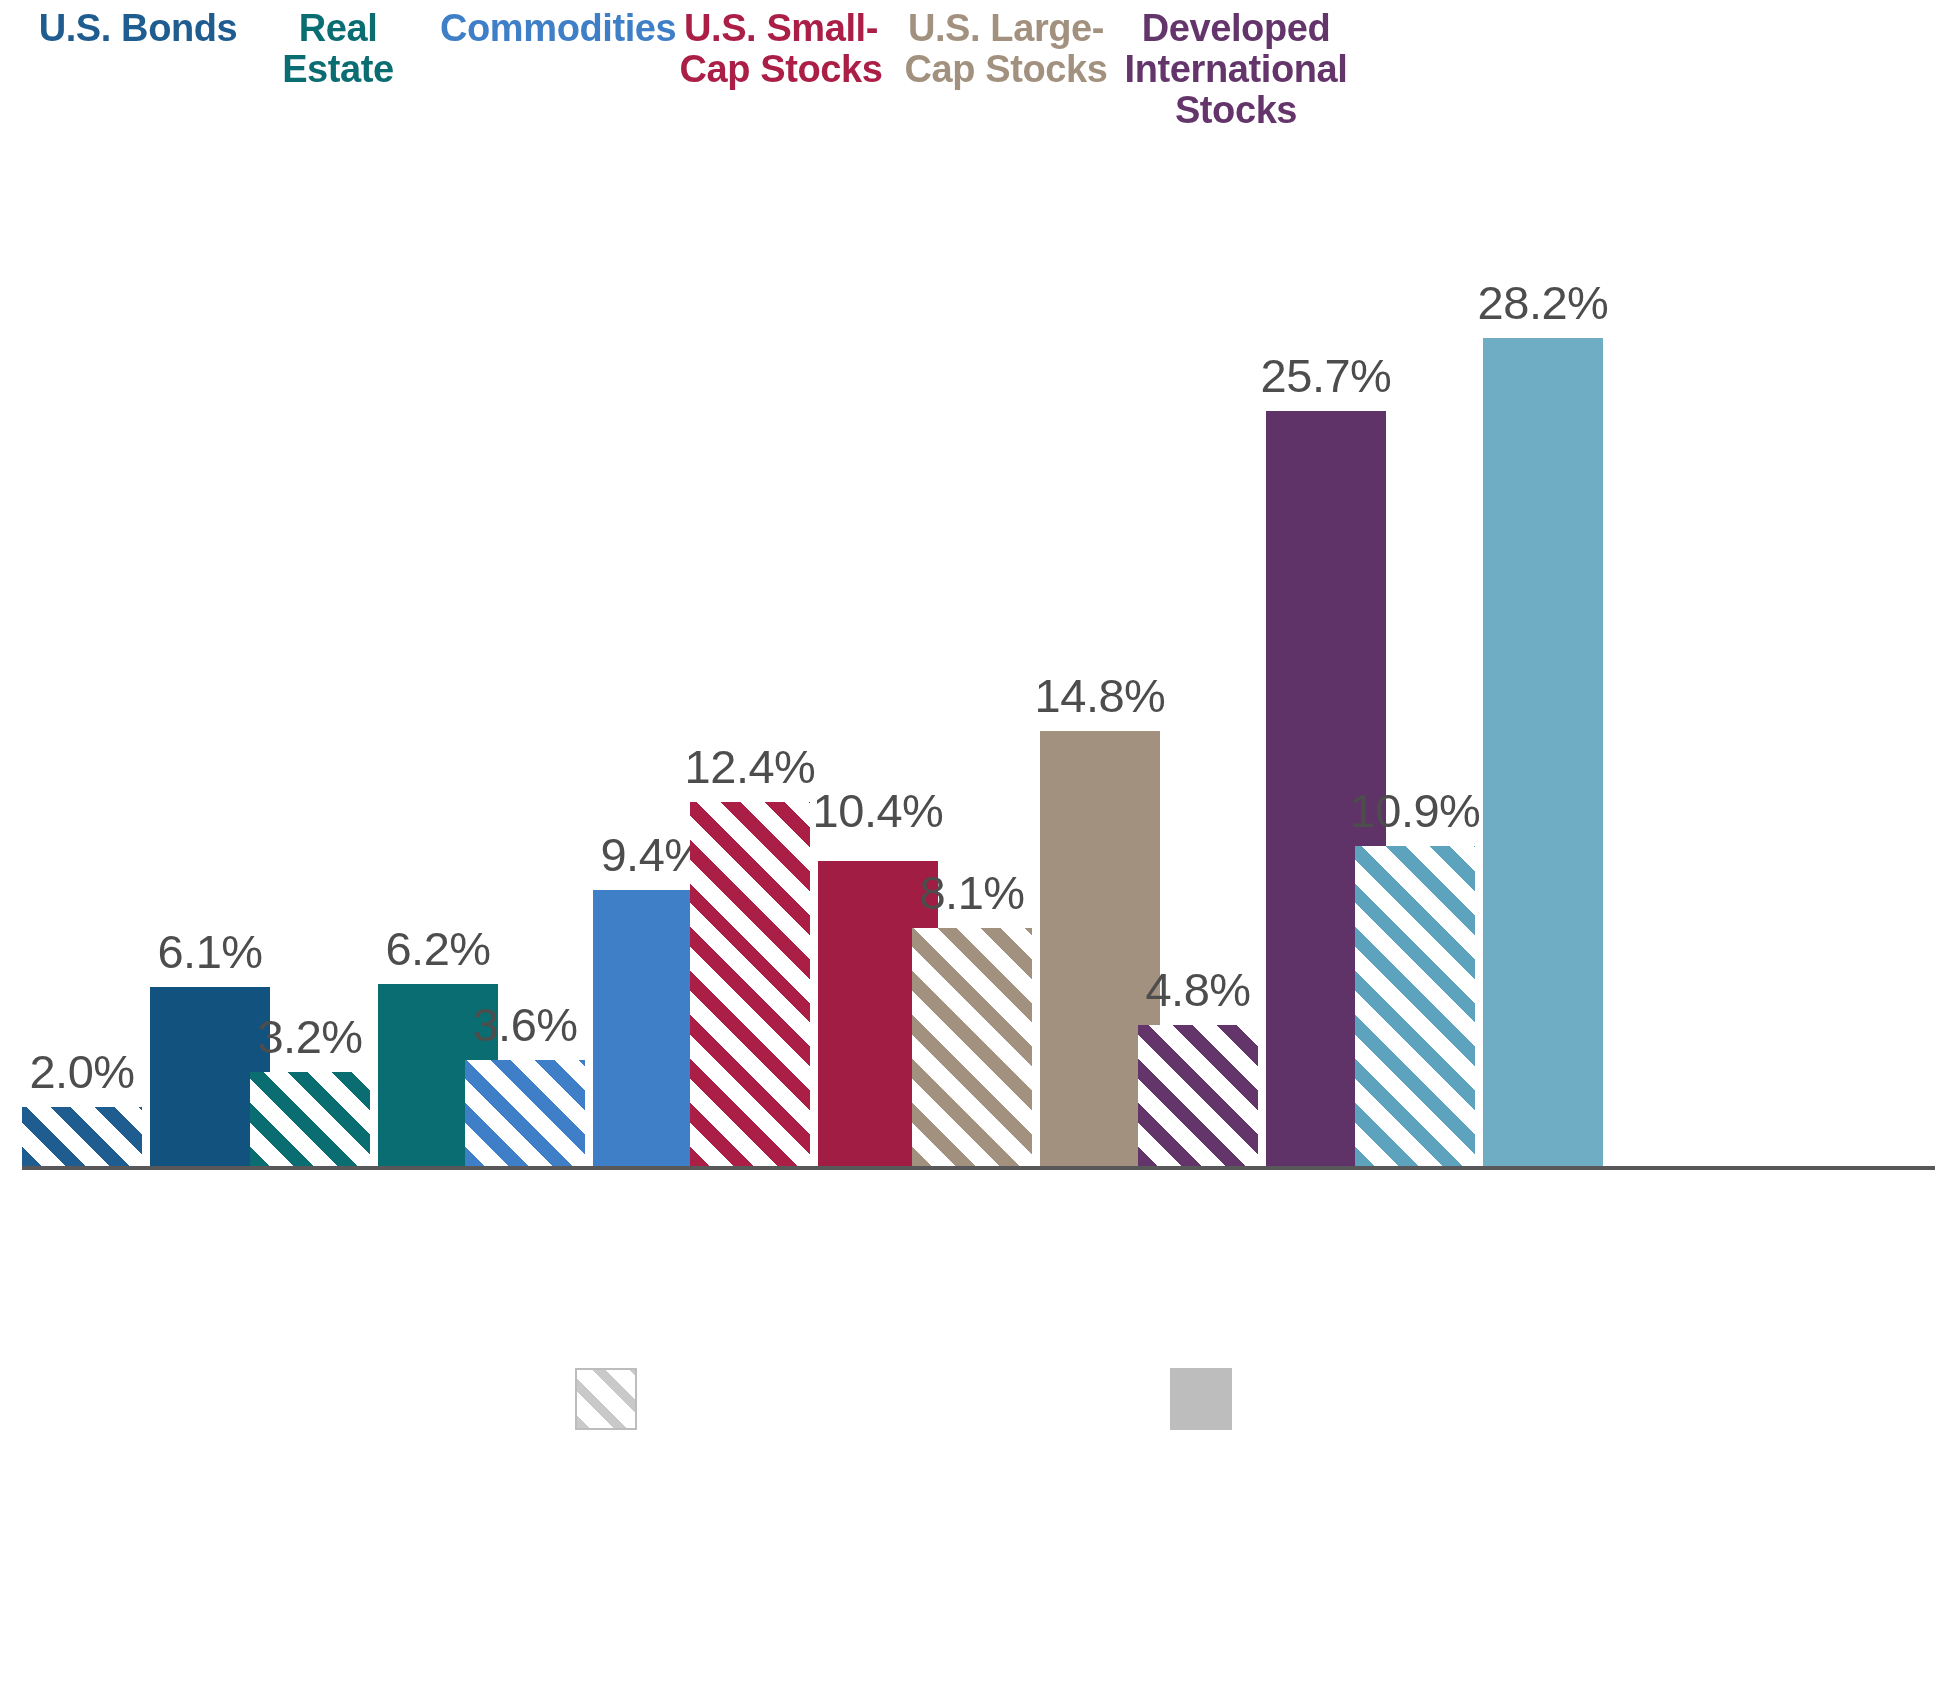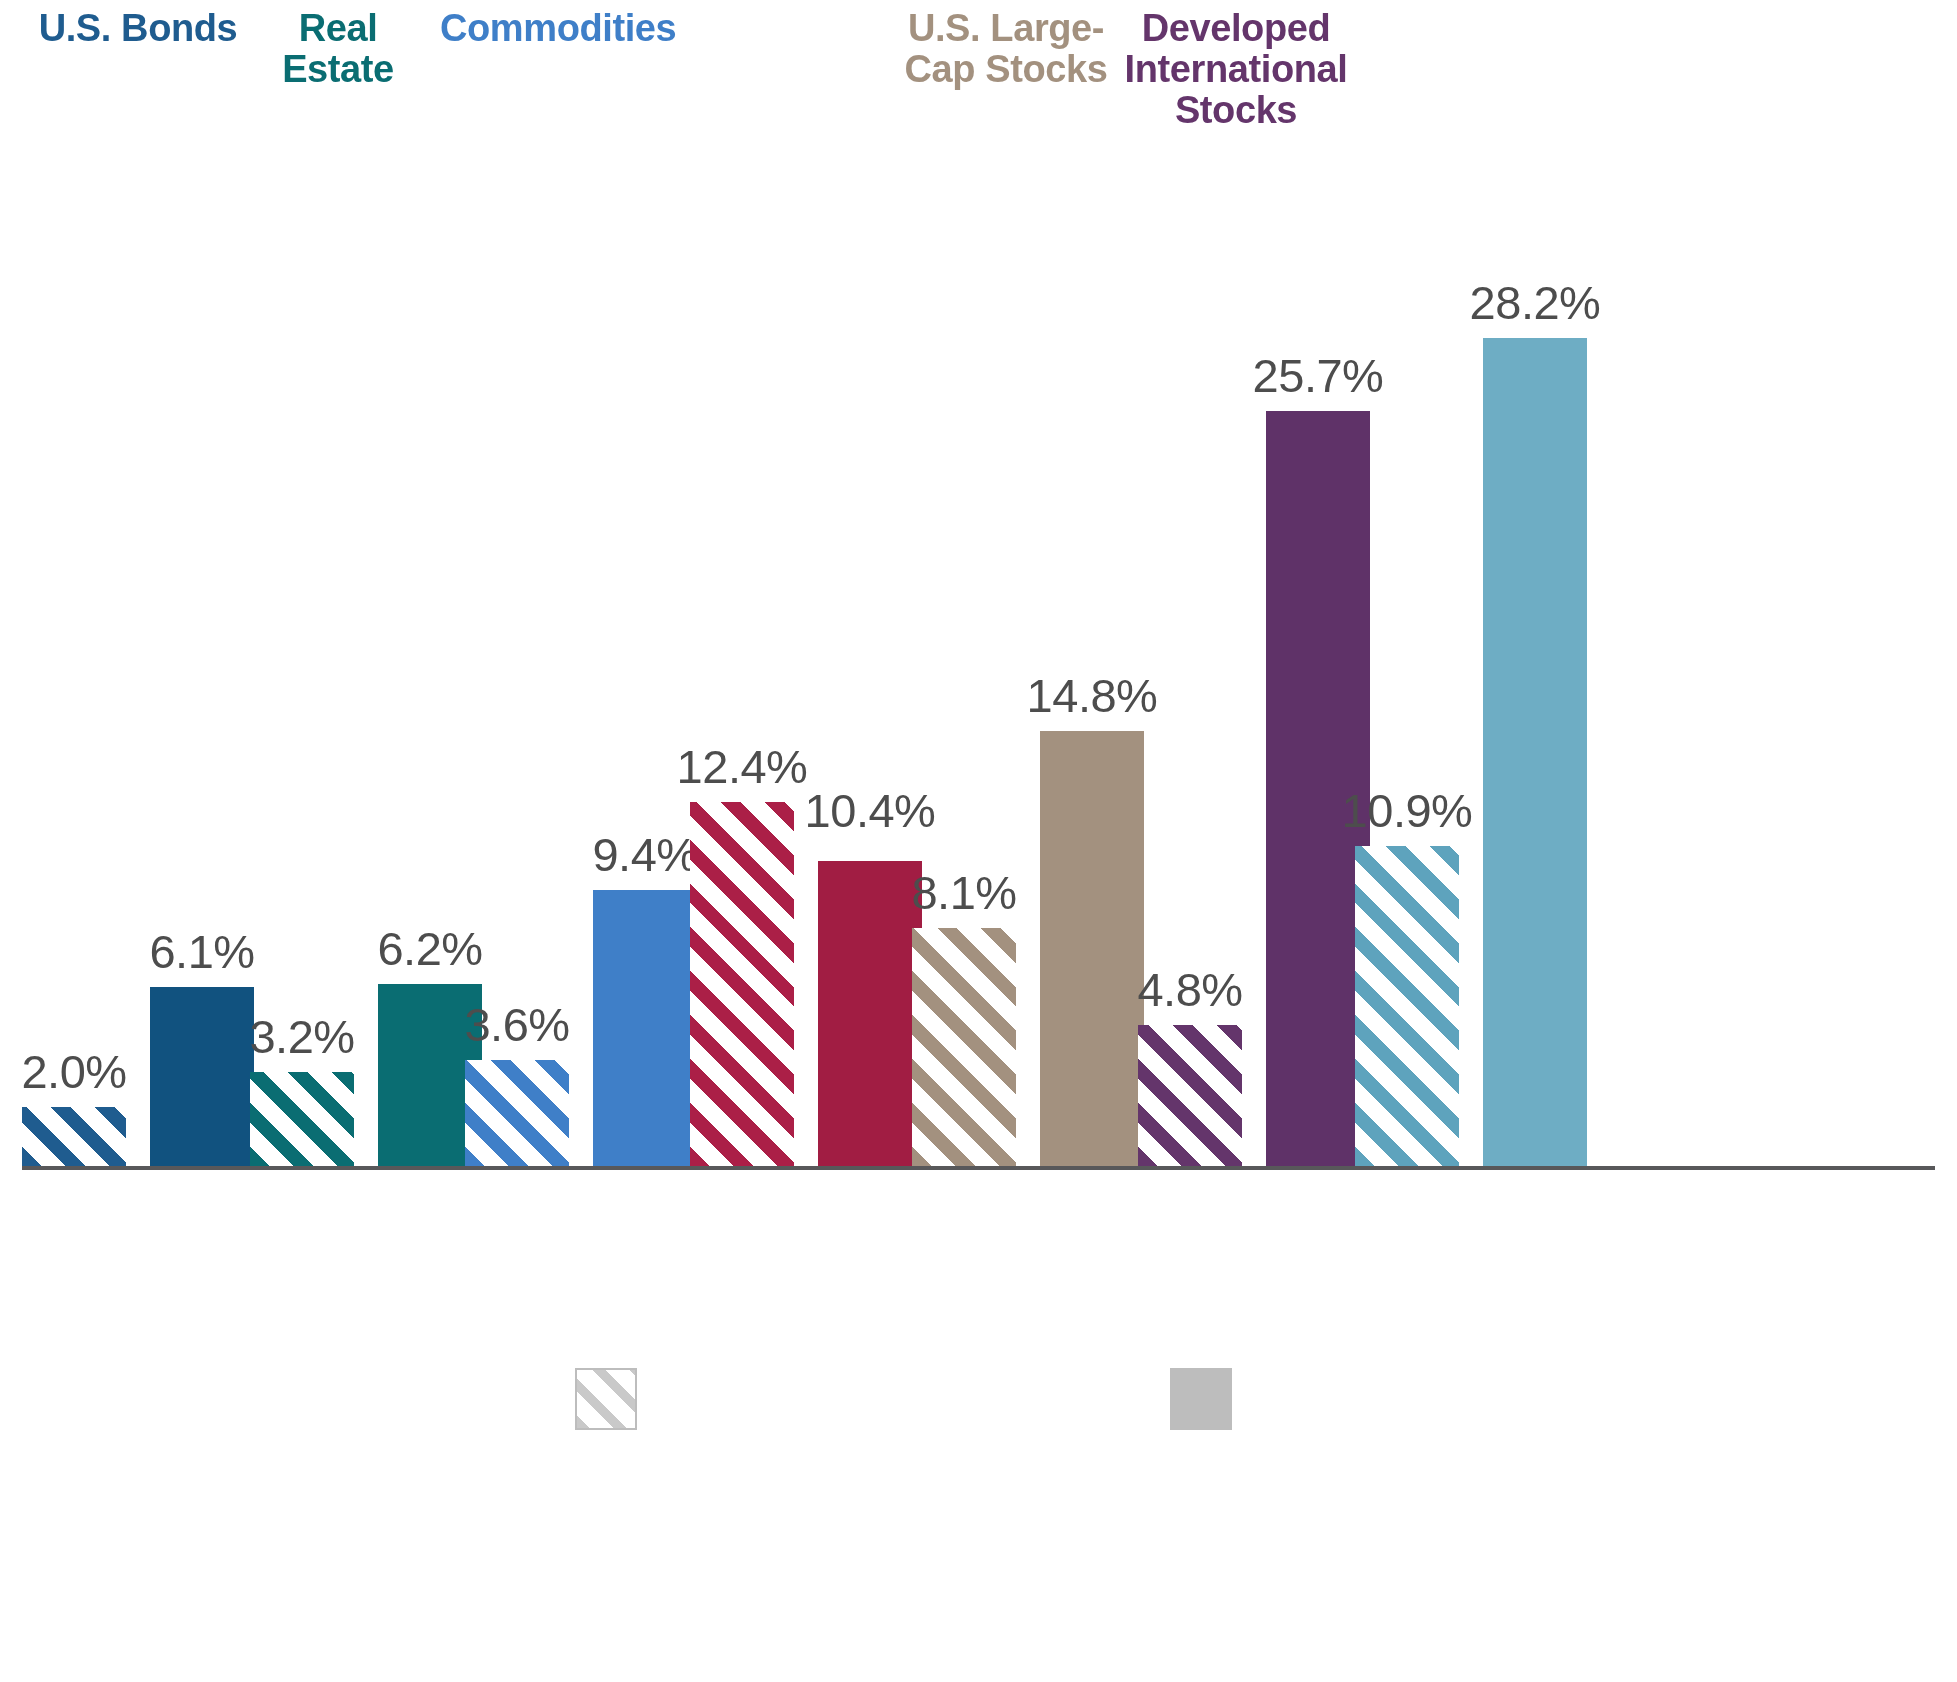--- a/index.html
+++ b/index.html
@@ -22,21 +22,21 @@
 
   
   .plot { position:absolute; left:0; top:150px; width:1957px; height:1020px; }
   .baseline {
     position:absolute; left:22px; bottom:0; width:1913px; height:4px;
     background:#58585a;
   }
   .group { position:absolute; bottom:4px; height:1016px; }
   .bar {
     position:absolute; bottom:0;
-    width:104px;
+    width:120px;
   }
   .bar.hatch-left  { left:0px; }
   .bar.solid-right { left:128px; }
   .bar .fill { position:absolute; left:0; bottom:0; width:100%; }
   .bar .lbl {
     position:absolute; left:50%; transform:translateX(-50%);
     white-space:nowrap;
     font-size:47px; font-weight:400; color:#4d4d4d;
     letter-spacing:-0.5px;
   }
@@ -61,20 +61,21 @@
 </style>
 </head>
 <body>
 
 <div id="root">
 
   <div class="headers">
       <div class="hdr" style="left: 22px; width: 232px; color: rgb(31, 92, 143);"><span>U.S. Bonds</span></div>
       <div class="hdr" style="left: 248px; width: 180px; color: rgb(10, 109, 114);"><span>Real Estate</span></div>
       <div class="hdr" style="left: 440px; width: 232px; color: rgb(63, 127, 200);"><span>Commodities</span></div>
+      <div class="hdr" style="left: 665px; width: 232px; color: rgb(171, 31, 71);"><span>U.S. Small-Cap Stocks</span></div>
       <div class="hdr" style="left: 890px; width: 232px; color: rgb(163, 145, 127);"><span>U.S. Large-Cap Stocks</span></div>
       <div class="hdr" style="left: 1120px; width: 232px; color: rgb(100, 53, 107);"><span>Developed International Stocks</span></div>
     </div>
 
   <div class="plot">
     <div class="baseline"></div>
   <div class="group" style="left: 22px; width: 232px;">
         <div class="bar hatch-left" style="height: 59px;">
           <div class="fill" style="height: 59px; background-image: repeating-linear-gradient(45deg, rgb(31, 92, 143) 0px, rgb(31, 92, 143) 14px, rgb(255, 255, 255) 14px, rgb(255, 255, 255) 31px);"></div>
           <div class="lbl" style="bottom: 67px; color: rgb(77, 77, 77);">2.0%</div>

